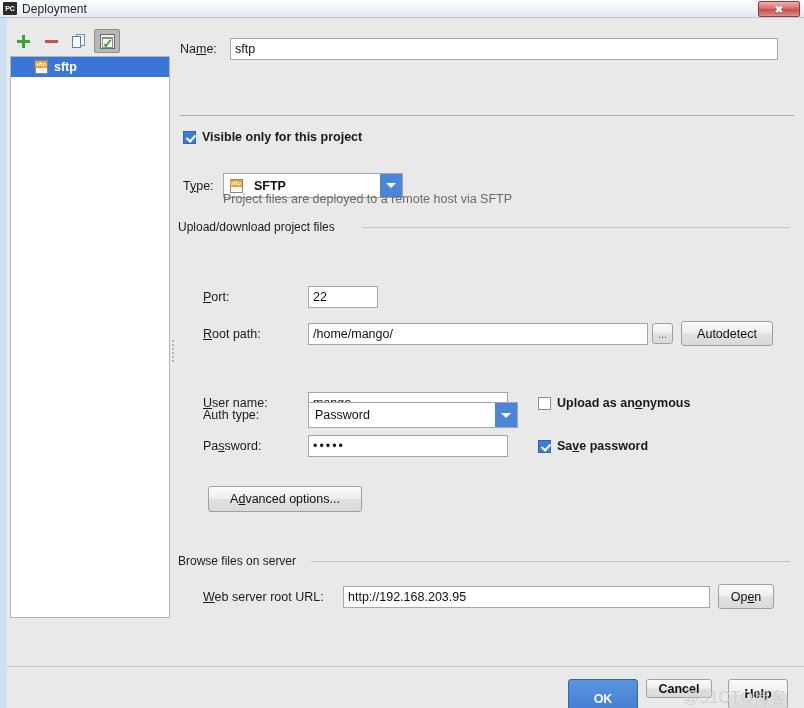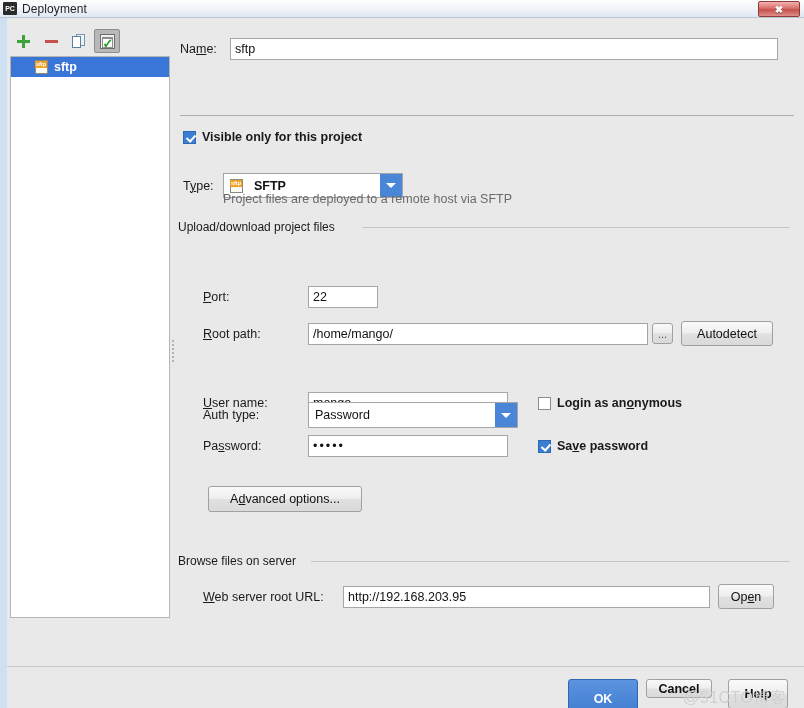--- a/index.html
+++ b/index.html
@@ -383,21 +383,21 @@
         <span class="lbl" style="width:105px;"><span class="mn">R</span><span>oot path:</span></span>
         <input class="tf" style="width: 340px;" value="/home/mango/">
         <div class="btn" style="width:21px; height:21px; margin-left:4px; font-size:11px; color:#555;">...</div>
         <div class="btn" style="width:92px; height:25px; margin-left:8px;">Autodetect</div>
       </div>
 
       <div class="row" style="position:absolute; left:27px; top:353px;margin-top:21px;">
         <span class="lbl" style="width:105px;"><span class="mn">U</span><span>ser name:</span></span>
         <input class="tf" style="width: 200px;" value="mango">
         <span class="chk" style="margin-left:30px;"></span>
-        <span class="lbl" style="font-weight:bold;"><span>Login as an</span><span class="mn">o</span><span>nymous</span></span>
+        <span class="lbl" style="font-weight:bold;"><span>Upload as an</span><span class="mn">o</span><span>nymous</span></span>
       </div>
 
       <div class="row" style="position:absolute; left:27px; top:384px;">
         <span class="lbl" style="width:105px;">Auth type:</span>
         <div class="combo plain" style="width:210px; height:26px;">
           <span class="value">Password</span>
           <span class="arrow"></span>
         </div>
       </div>
 

